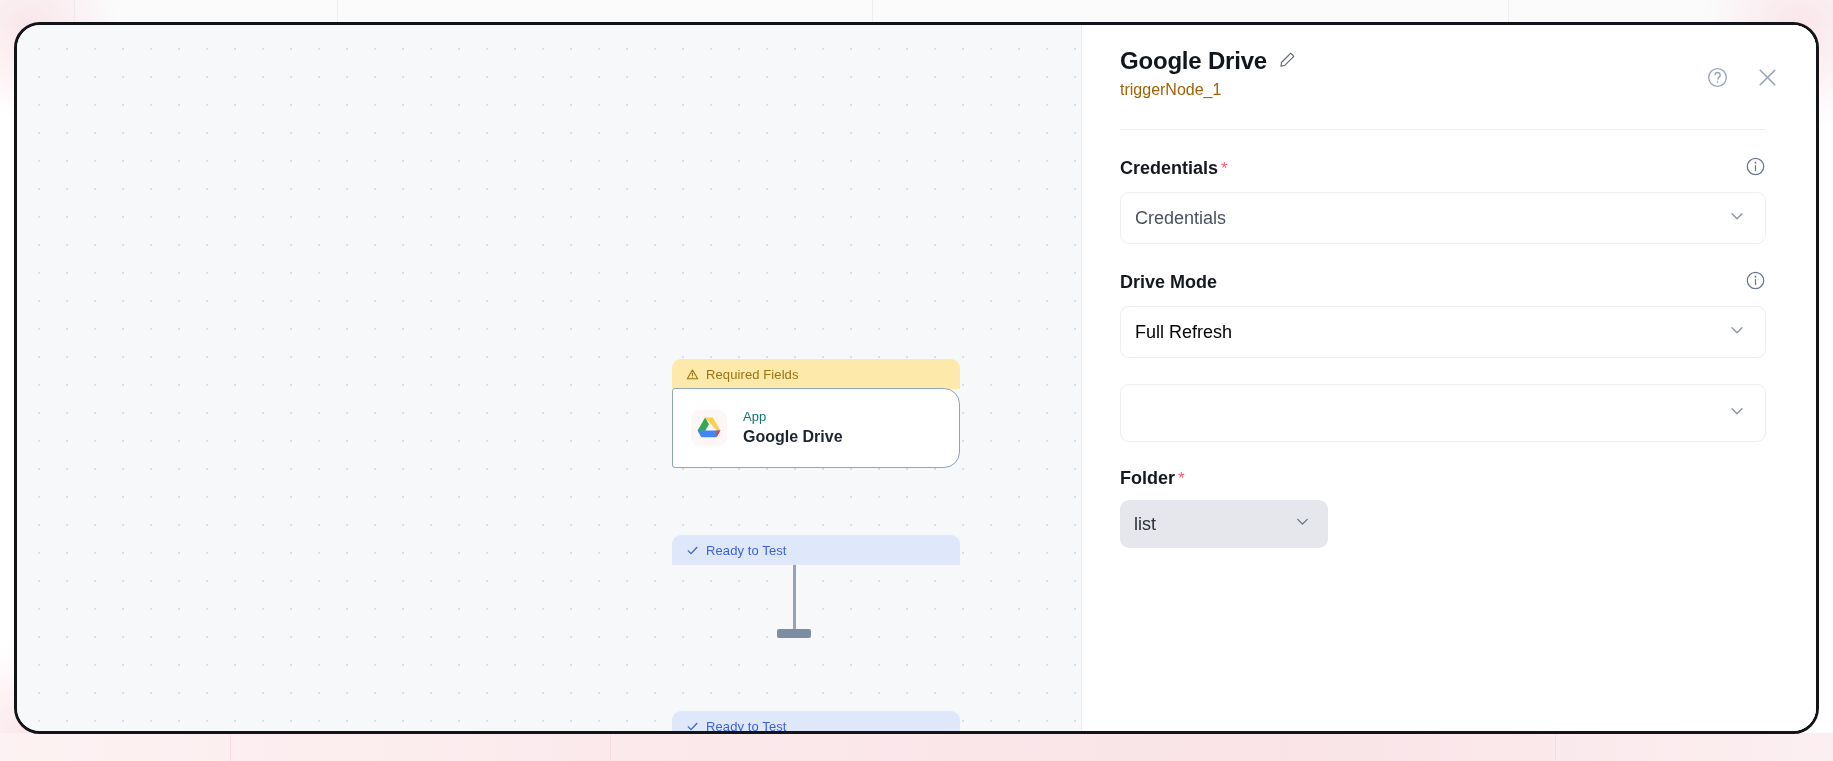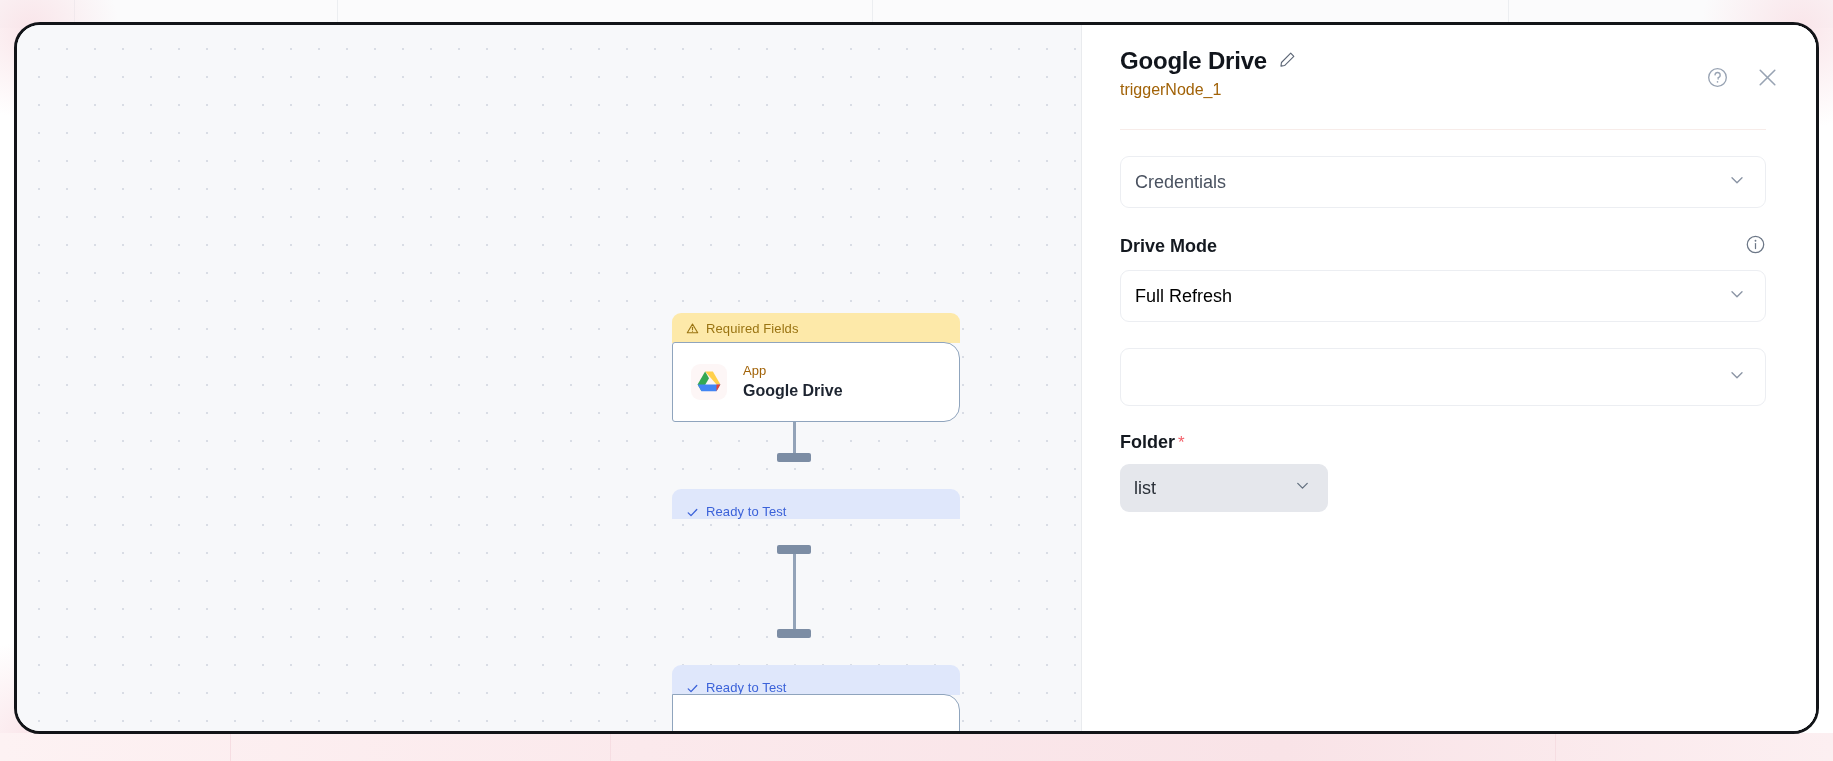--- a/index.html
+++ b/index.html
@@ -103,27 +103,28 @@
   
   .node {
     position: absolute;
     width: 288px;
   }
   .node-badge {
     height: 30px;
     display: flex;
     align-items: center;
     gap: 7px;
-    padding: 0 14px;
+    padding: 8px 14px;
     border-radius: 9px 9px 0 0;
     font-size: 13px;
     letter-spacing: .1px;
+    margin-top: 46px;
   }
   .node-badge.warning { background: #fde9a9; color: #9a7412; }
-  .node-badge.ready   { background: #dfe7fb; color: #3b62d9; align-items: flex-end; }
+  .node-badge.ready   { background: #dfe7fb; color: #3b62d9; }
   .node-badge .badge-ico {
     display: inline-flex;
     align-items: center;
     justify-content: center;
     width: 13px;
     height: 13px;
   }
 
   .node-card {
     position: relative;
@@ -142,21 +143,21 @@
   .node-icon-wrap {
     width: 36px; height: 36px;
     border-radius: 9px;
     display: flex; align-items: center; justify-content: center;
     flex: 0 0 auto;
   }
   .node-icon-wrap.gdrive { background: #fdf6f6; }
   .node-icon-wrap.chunk  { background: #2ecc6f; }
 
   .node-meta { display: flex; flex-direction: column; gap: 2px; }
-  .node-kind  { font-size: 13px; color: #a16207; line-height: 1.1; }
+  .node-kind  { font-size: 13px; color: #0f766e; line-height: 1.1; }
   .node-title { font-size: 16px; font-weight: 700; color: #1d2430; line-height: 1.2; }
 
   .node-footer-tint {
     position: absolute;
     left: 0; right: 0; bottom: 0;
     height: 12px;
     background: #fdf3f2;
     border-radius: 0 0 14px 3px;
   }
 
@@ -380,20 +381,32 @@
           <svg width="25" height="25" viewBox="0 0 24 24" fill="none" stroke="#98a3b3" stroke-width="1.5" stroke-linecap="round">
             <path d="M5 5 L19 19"></path>
               <path d="M19 5 L5 19"></path>
           </svg>
         </span>
       </div>
       <div class="panel-divider"></div>
     </div>
 
     <div class="field">
+      <div class="field-label-row">
+        <div>
+          <span class="field-label">Credentials</span><span class="req-star">*</span>
+        </div>
+        <span class="info-ico">
+          <svg width="21" height="21" viewBox="0 0 22 22" fill="none" stroke="#6c7787" stroke-width="1.3">
+            <circle cx="11" cy="11" r="8.6"></circle>
+            <path d="M11 10 V15.2" stroke-linecap="round"></path>
+            <circle cx="11" cy="7.1" r="0.95" fill="#6c7787" stroke="none"></circle>
+          </svg>
+        </span>
+      </div>
       <div class="select-box placeholder-val">
         <span>Credentials</span>
         <span class="chev">
           <svg width="20" height="20" viewBox="0 0 22 22" fill="none" stroke="#8b95a5" stroke-width="1.5" stroke-linecap="round" stroke-linejoin="round">
               <path d="M5.5 8.5 L11 14 L16.5 8.5"></path>
             </svg>
         </span>
       </div>
     </div>
 

